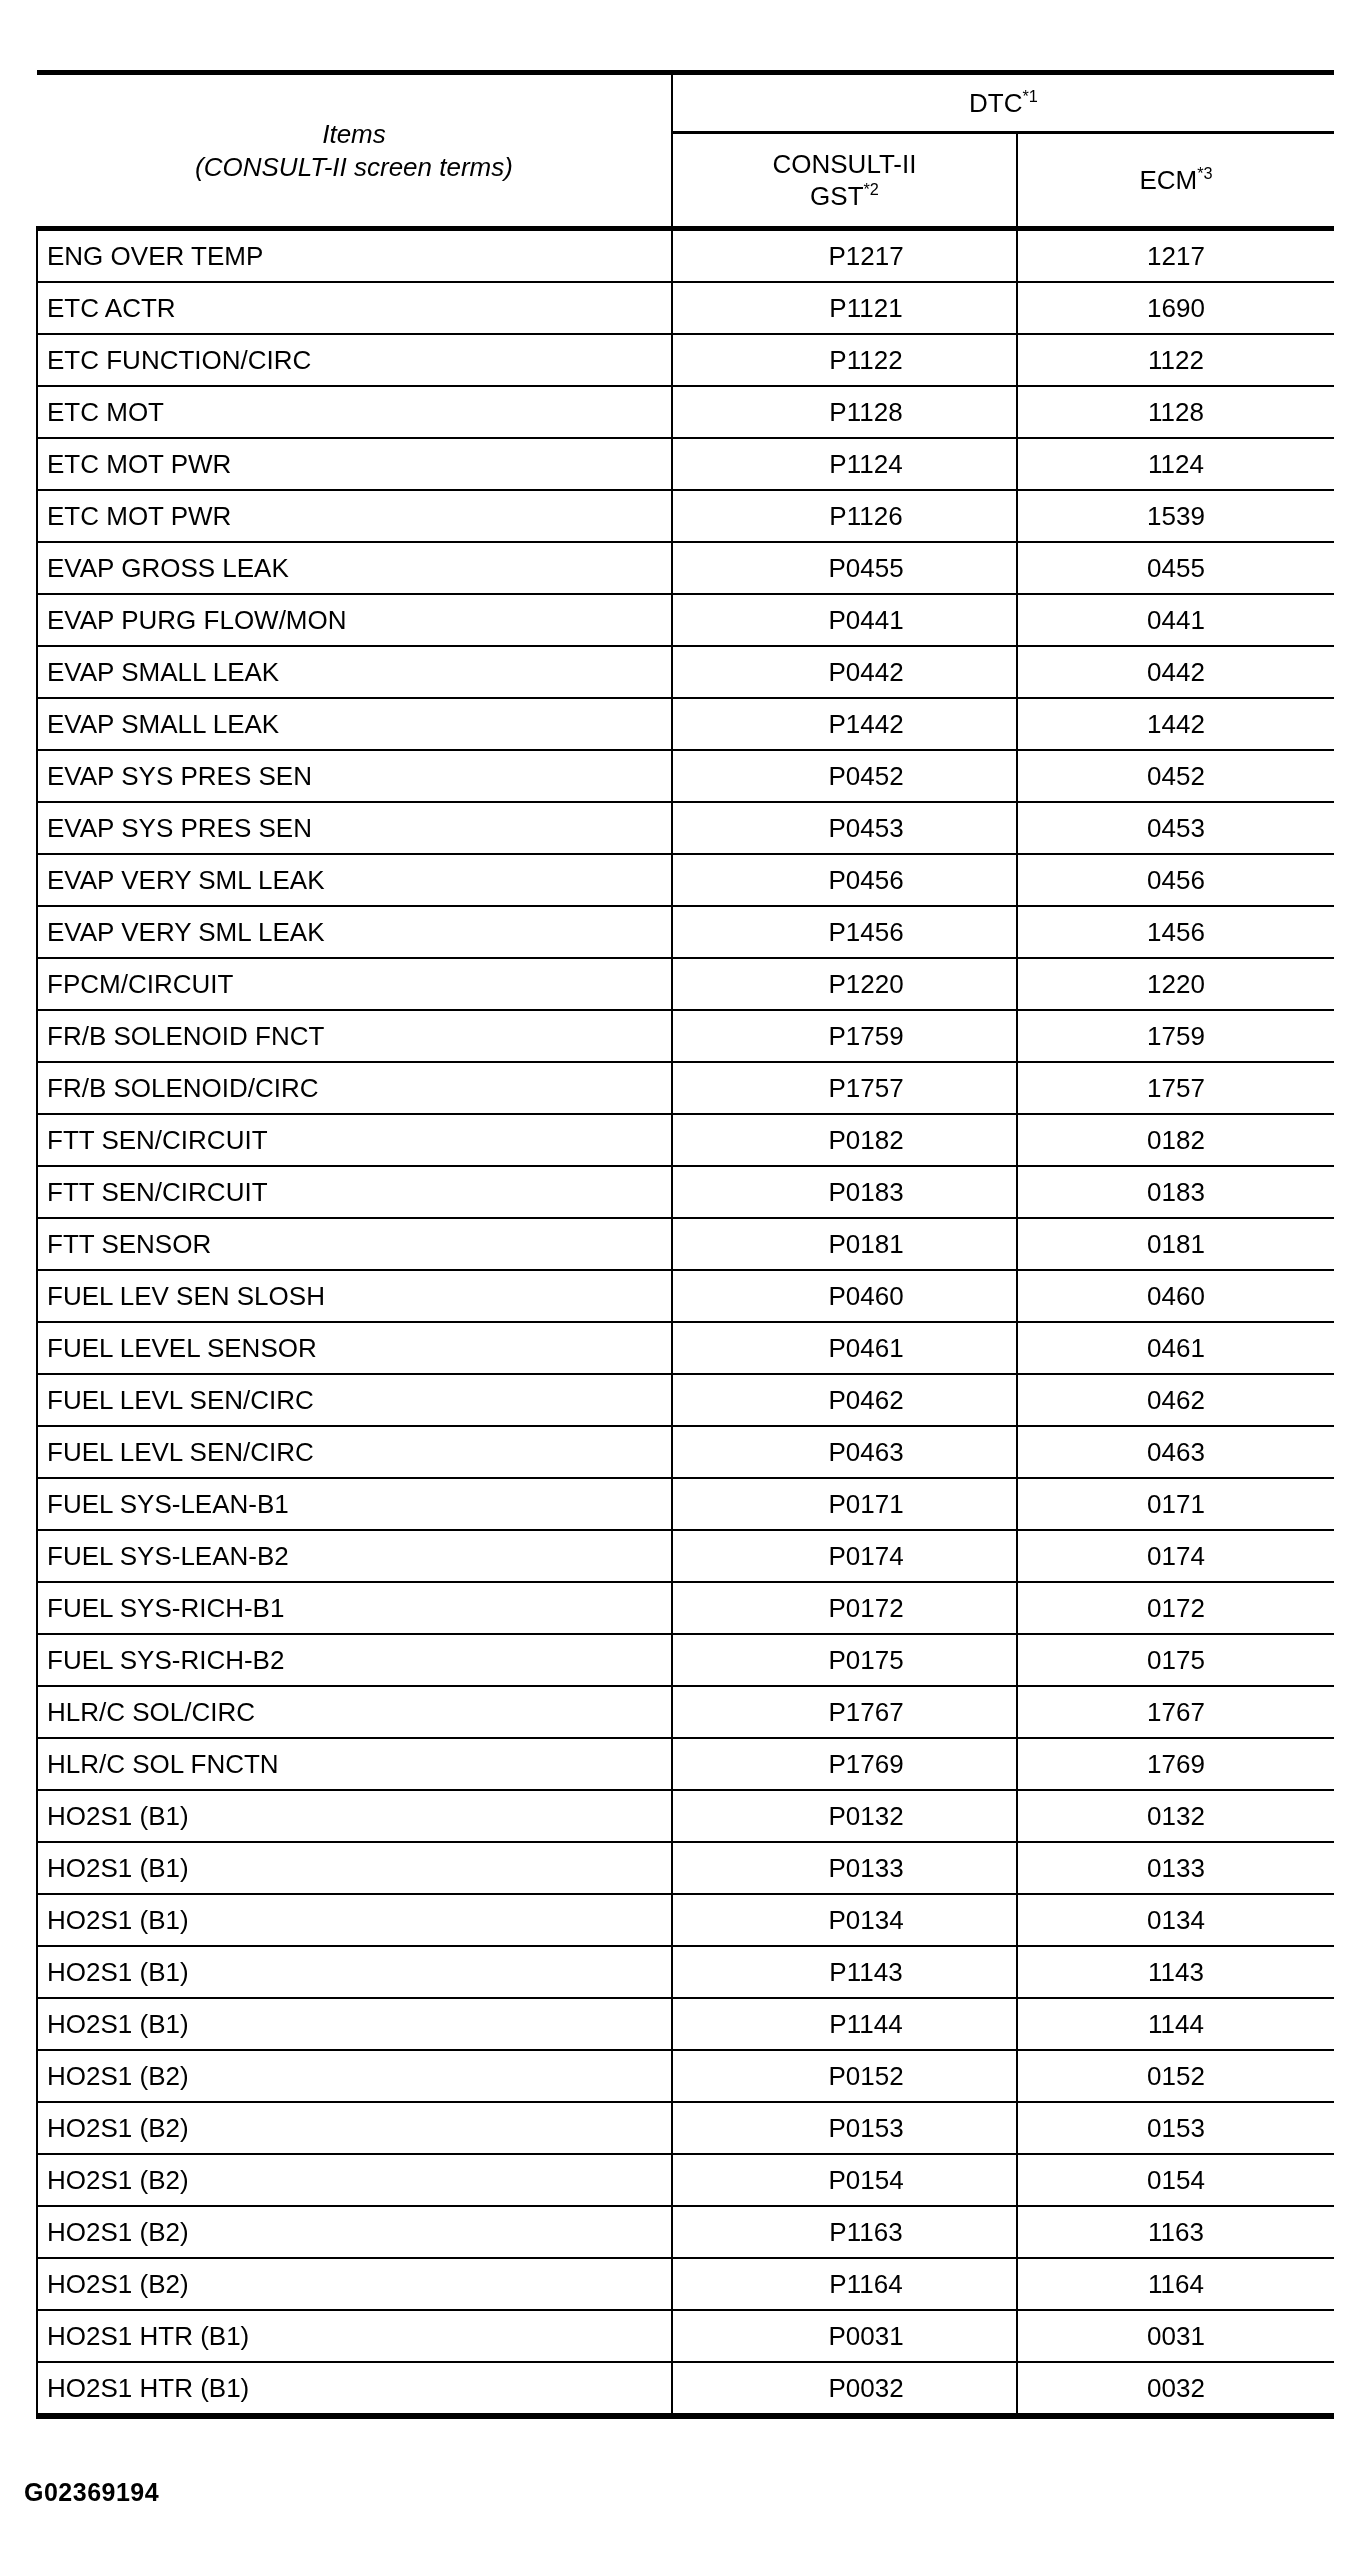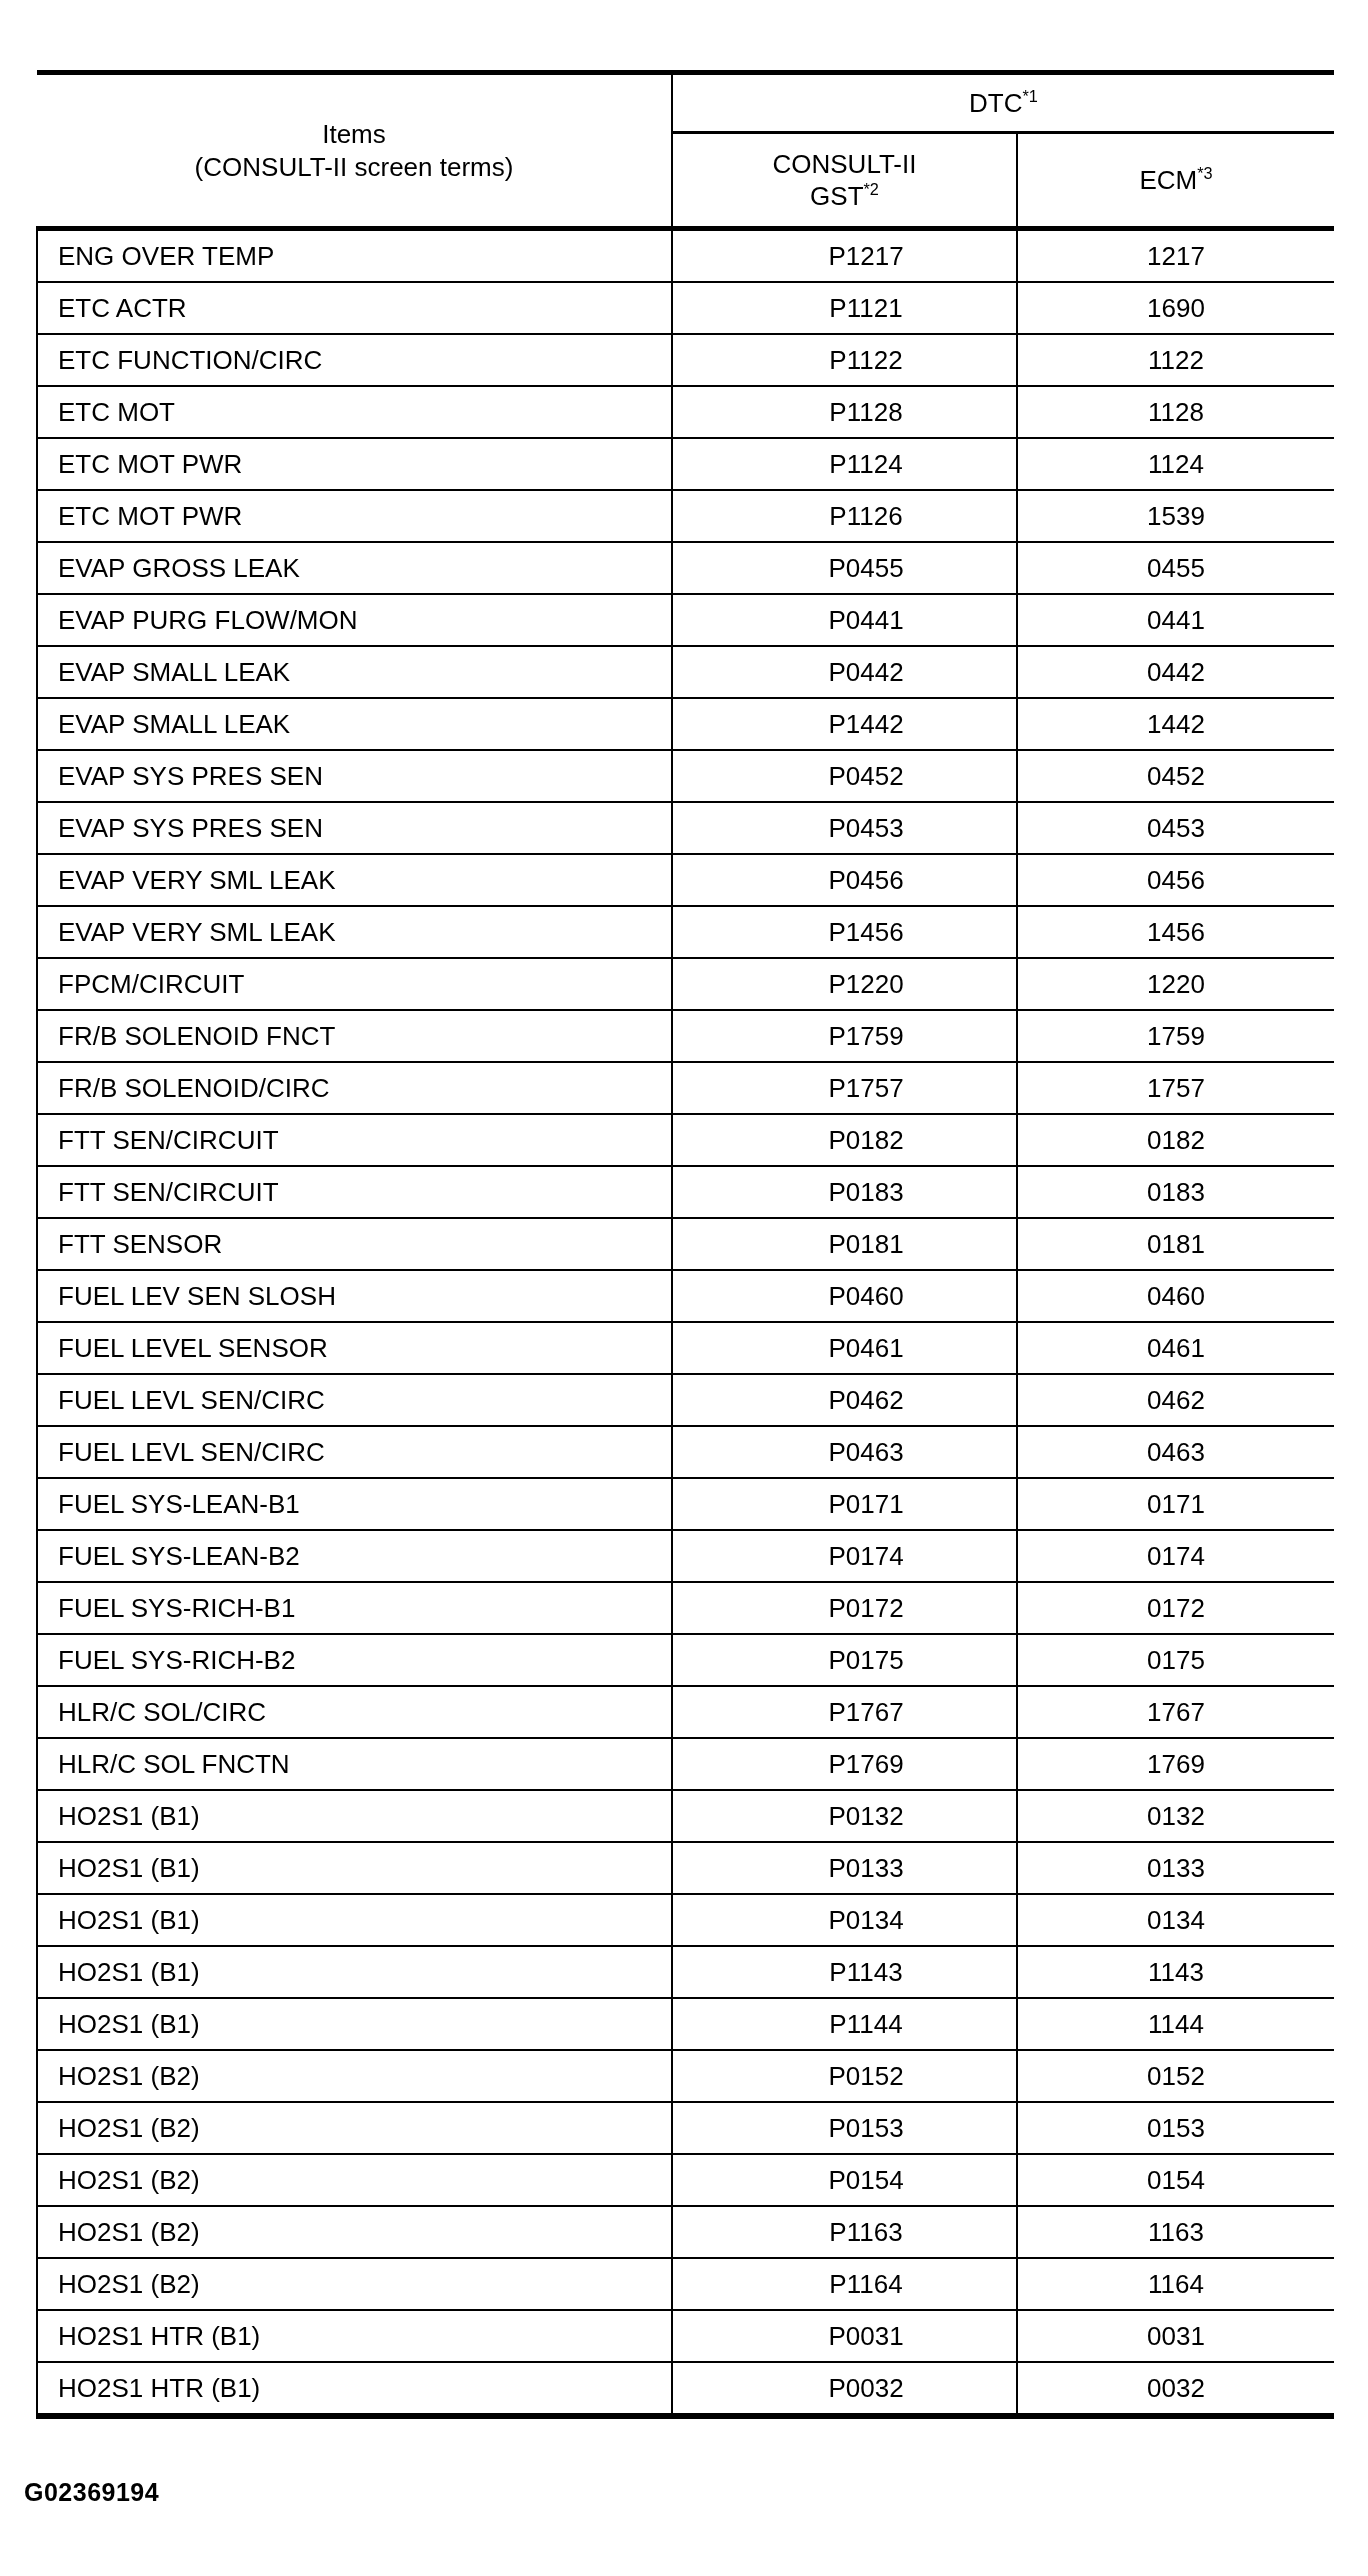--- a/index.html
+++ b/index.html
@@ -45,20 +45,21 @@
     padding: 0;
   }
   
   thead th {
     text-align: center;
     line-height: 1.25;
   }
   th.items-th {
     border-right: 2.9px solid #000;
     border-bottom: 5.7px solid #000;
+    font-style: italic;
   }
   th.dtc-th {
     height: 56px;
     border-bottom: 3.8px solid #000;
     margin-left: 35px;
   }
   th.gst-th {
     height: 92px;
     border-right: 2.9px solid #000;
     border-bottom: 5.7px solid #000;
@@ -69,21 +70,21 @@
   }
   tbody td {
     height: 50px;
     border-top: 2.9px solid #000;
     border-bottom: 2.9px solid #000;
   }
   tbody td.item-cell {
     border-left: 2.9px solid #000;
     border-right: 2.9px solid #000;
     text-align: left;
-    padding-left: 20px;
+    padding-left: 9px;
   }
   tbody td.gst-cell {
     border-right: 2.9px solid #000;
     text-align: center;
     padding-left: 43px;
   }
   tbody td.ecm-cell {
     border-right: none;
     text-align: center;
   }

